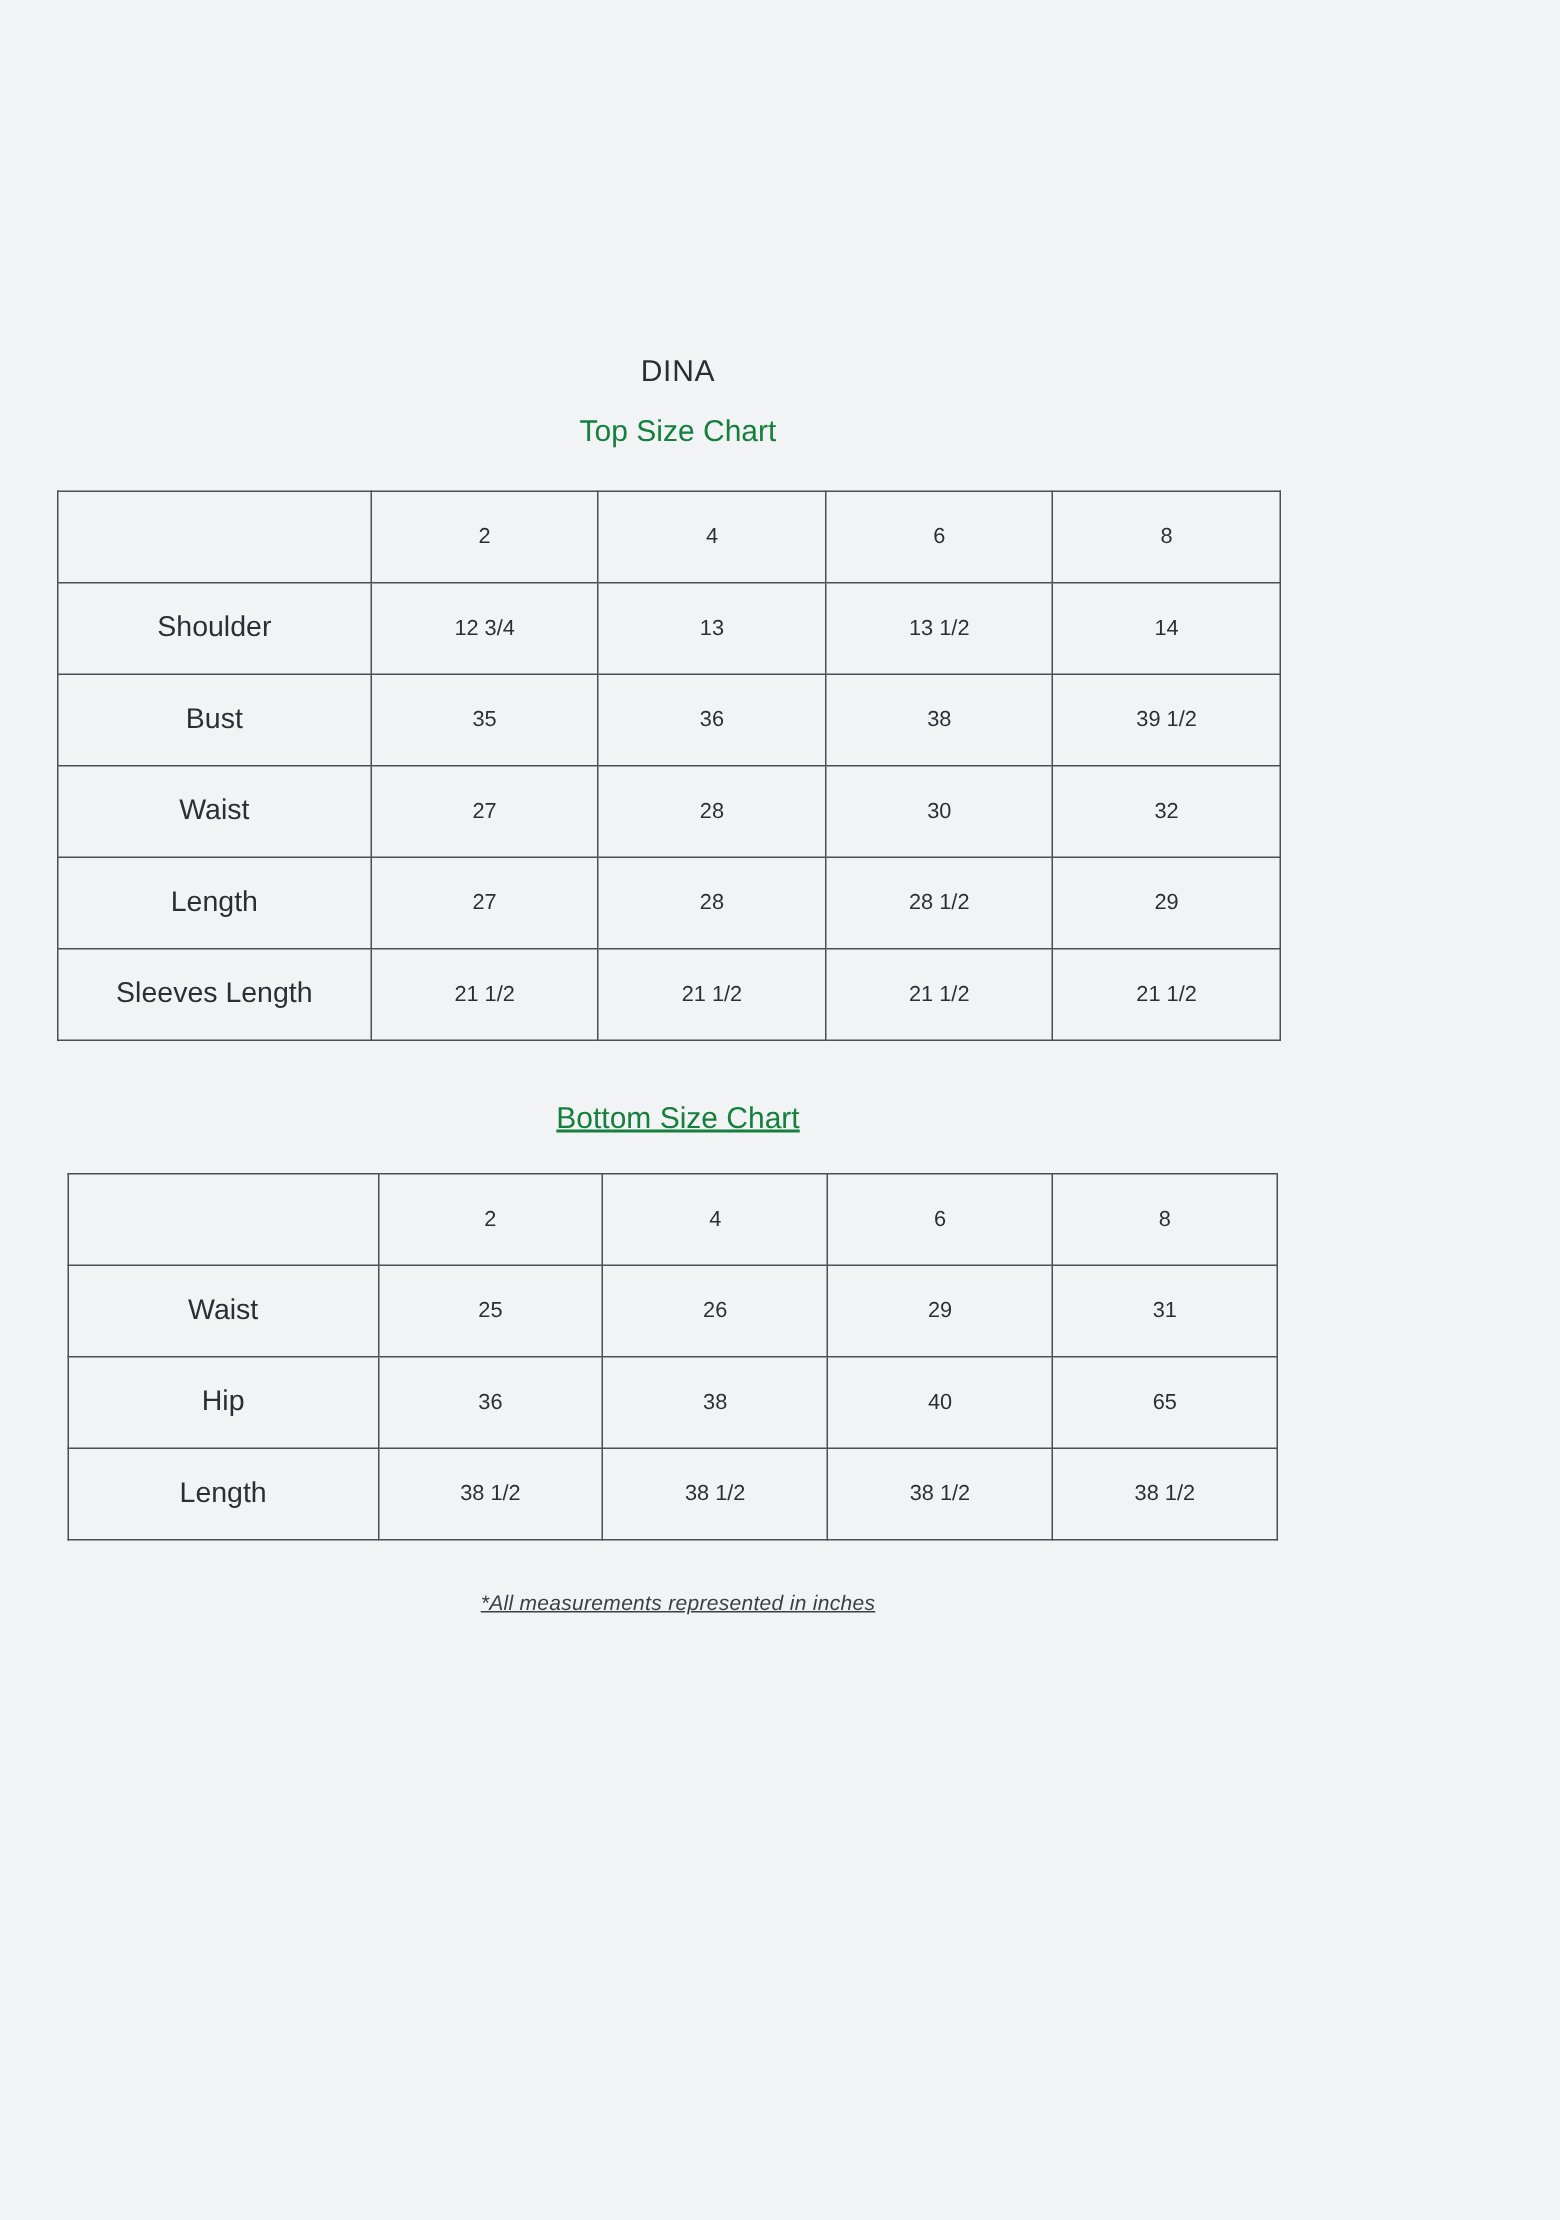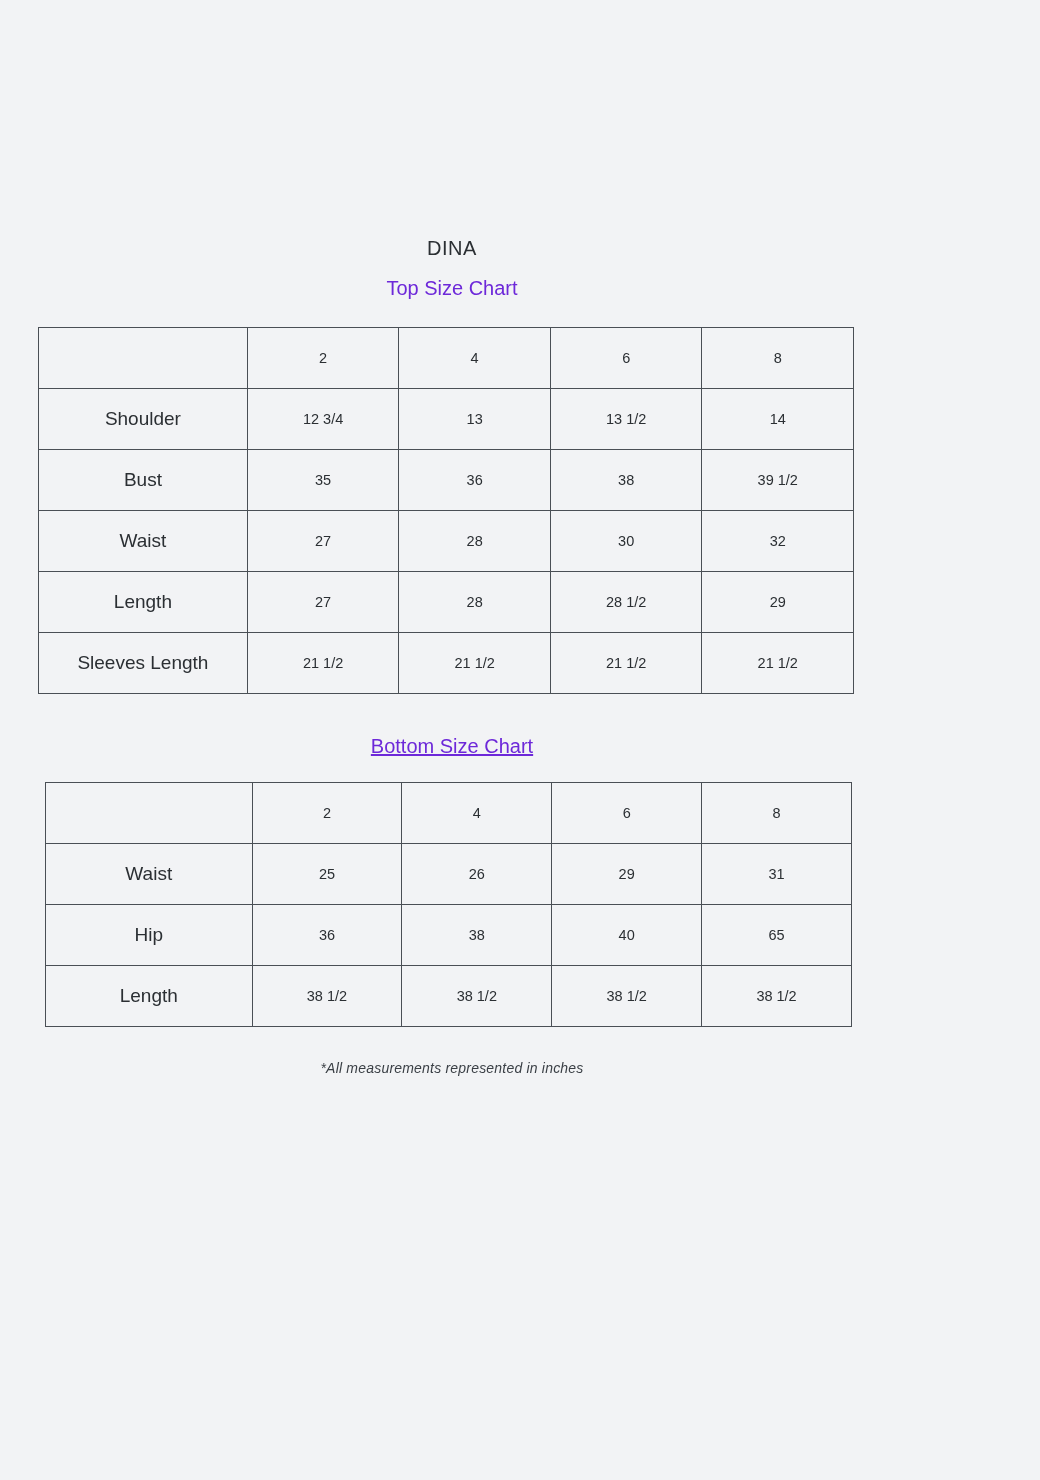--- a/index.html
+++ b/index.html
@@ -29,21 +29,21 @@
     color: #2b2f33;
     margin: 0;
     padding-top: 238px;
     line-height: 1.0;
     font-weight: 400;
   }
 
   .chart-heading {
     text-align: center;
     font-size: 20px;
-    color: #6d28d9;
+    color: #15803d;
     font-weight: 400;
     margin: 0;
     line-height: 1.0;
   }
 
   .heading-top {
     padding-top: 20px;
   }
 
   .heading-bottom {
@@ -94,20 +94,21 @@
   }
 
   .footnote {
     text-align: center;
     font-size: 14px;
     font-style: italic;
     color: #3a3f45;
     margin: 0;
     padding-top: 33px;
     letter-spacing: 0.2px;
+    text-decoration: underline;
   }
 </style>
 </head>
 <body>
 
 <div class="page">
 
   <h1 class="brand-title">DINA</h1>
 
   <h2 class="chart-heading heading-top">Top Size Chart</h2>

